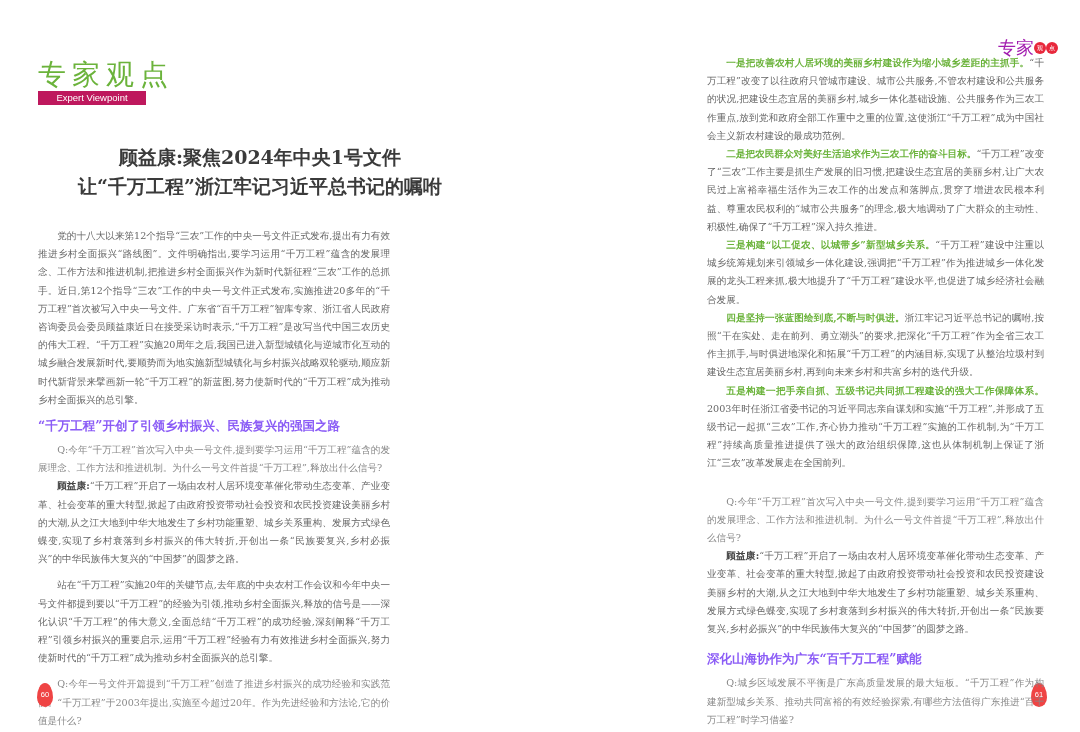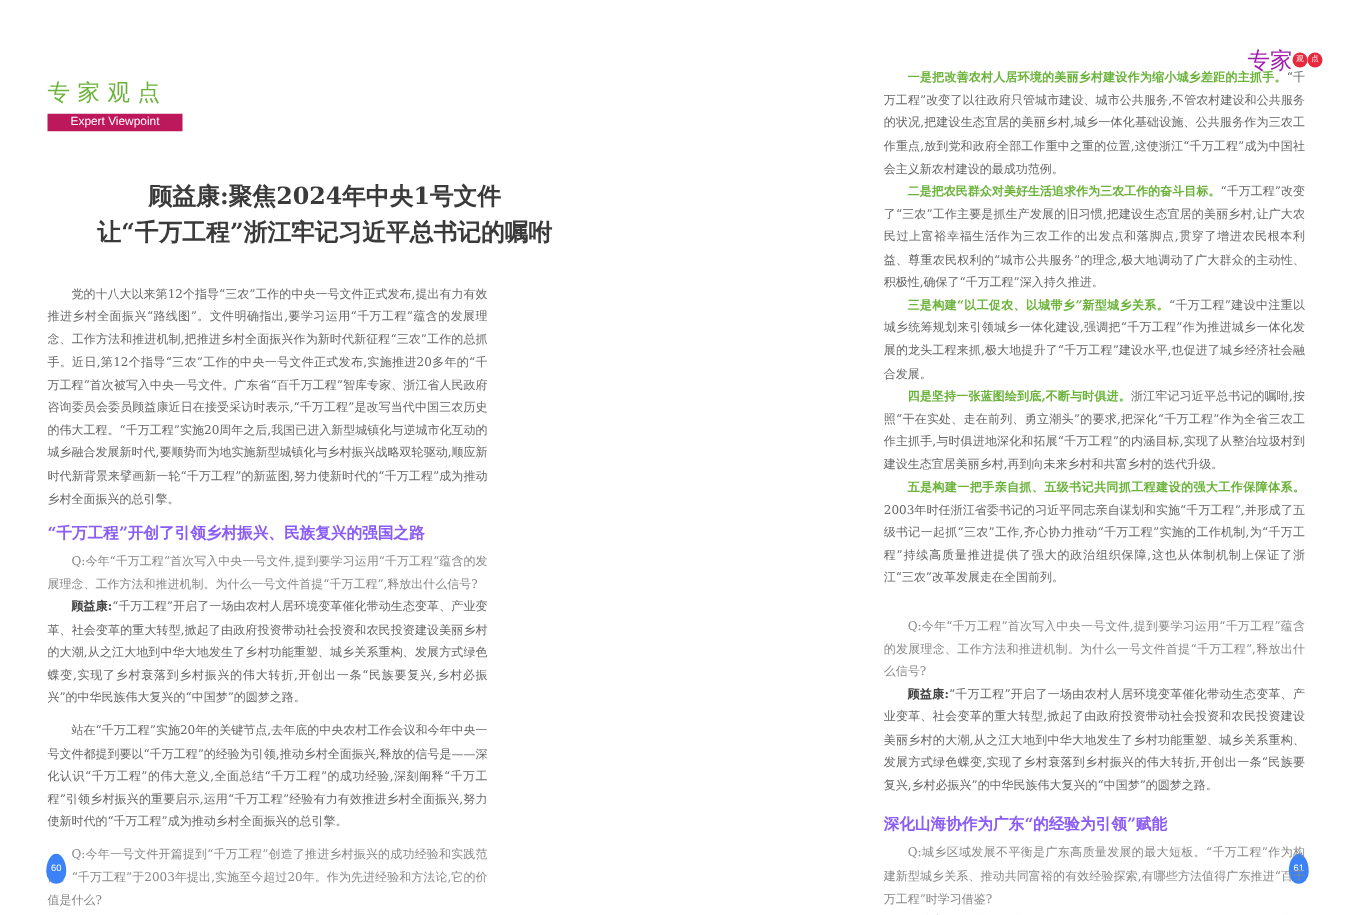--- a/index.html
+++ b/index.html
@@ -7,21 +7,21 @@
   body { font-family: "DejaVu Serif", "Liberation Serif", serif; color: #555; position: relative; }
 
   .page { position: absolute; top: 0; height: 732px; background: #fff; }
   .page-left { left: 0; width: 540px; }
   .page-right { left: 540px; width: 540px; }
 
   
   .section-logo { position: absolute; left: 38px; top: 62px; }
   .section-logo .cn {
     font-family: "DejaVu Sans", sans-serif;
-    font-size: 18px; color: #6bb33b; letter-spacing: 6px; font-weight: normal; line-height: 26px;
+    font-size: 28px; color: #6bb33b; letter-spacing: 6px; font-weight: normal; line-height: 26px;
   }
   .section-logo .en {
     margin-top: 3px; width: 108px; height: 14px; background: #be185d;
     color: #fff; font-family: "Liberation Sans", sans-serif; font-size: 9.5px;
     line-height: 14px; text-align: center;
   }
 
   .article-title {
     position: absolute; left: 60px; top: 143px; width: 400px; text-align: center;
     font-family: "DejaVu Serif", serif; font-weight: bold; color: #3a3a3a;
@@ -44,21 +44,21 @@
 
   
   .right-mark { position: absolute; right: 22px; top: 36px; display: flex; align-items: center; }
   .right-mark .cn { font-family: "DejaVu Sans", sans-serif; font-size: 18px; color: #a21caf; }
   .right-mark .dot {
     width: 12px; height: 12px; border-radius: 50%; background: #e8283c; color: #fff;
     font-size: 6px; line-height: 12px; text-align: center; font-family: "DejaVu Sans", sans-serif;
   }
 
   .page-num {
-    position: absolute; top: 683px; width: 16px; height: 24px; background: #3b82f6;
+    position: absolute; top: 683px; width: 16px; height: 24px; background: #ef4444;
     border-radius: 50% 50% 50% 50% / 60% 60% 40% 40%;
     color: #fff; font-family: "Liberation Sans", sans-serif; font-size: 7.5px;
     line-height: 24px; text-align: center;
   }
   .page-num-left { left: 37px; }
   .page-num-right { left: 1031px; }
 </style>
 </head>
 <body>
 
@@ -98,17 +98,17 @@
 <div class="col col-right">
   <p><span class="hl">一是把改善农村人居环境的美丽乡村建设作为缩小城乡差距的主抓手。</span><span>“千万工程”改变了以往政府只管城市建设、城市公共服务,不管农村建设和公共服务的状况,把建设生态宜居的美丽乡村,城乡一体化基础设施、公共服务作为三农工作重点,放到党和政府全部工作重中之重的位置,这使浙江“千万工程”成为中国社会主义新农村建设的最成功范例。</span></p>
   <p><span class="hl">二是把农民群众对美好生活追求作为三农工作的奋斗目标。</span><span>“千万工程”改变了“三农”工作主要是抓生产发展的旧习惯,把建设生态宜居的美丽乡村,让广大农民过上富裕幸福生活作为三农工作的出发点和落脚点,贯穿了增进农民根本利益、尊重农民权利的“城市公共服务”的理念,极大地调动了广大群众的主动性、积极性,确保了“千万工程”深入持久推进。</span></p>
   <p><span class="hl">三是构建“以工促农、以城带乡”新型城乡关系。</span><span>“千万工程”建设中注重以城乡统筹规划来引领城乡一体化建设,强调把“千万工程”作为推进城乡一体化发展的龙头工程来抓,极大地提升了“千万工程”建设水平,也促进了城乡经济社会融合发展。</span></p>
   <p><span class="hl">四是坚持一张蓝图绘到底,不断与时俱进。</span><span>浙江牢记习近平总书记的嘱咐,按照“干在实处、走在前列、勇立潮头”的要求,把深化“千万工程”作为全省三农工作主抓手,与时俱进地深化和拓展“千万工程”的内涵目标,实现了从整治垃圾村到建设生态宜居美丽乡村,再到向未来乡村和共富乡村的迭代升级。</span></p>
   <p><span class="hl">五是构建一把手亲自抓、五级书记共同抓工程建设的强大工作保障体系。</span><span>2003年时任浙江省委书记的习近平同志亲自谋划和实施“千万工程”,并形成了五级书记一起抓“三农”工作,齐心协力推动“千万工程”实施的工作机制,为“千万工程”持续高质量推进提供了强大的政治组织保障,这也从体制机制上保证了浙江“三农”改革发展走在全国前列。</span></p>
 
   <p class="q" style="margin-top:20px;">Q:今年“千万工程”首次写入中央一号文件,提到要学习运用“千万工程”蕴含的发展理念、工作方法和推进机制。为什么一号文件首提“千万工程”,释放出什么信号?</p>
   <p><span class="speaker">顾益康:</span><span>“千万工程”开启了一场由农村人居环境变革催化带动生态变革、产业变革、社会变革的重大转型,掀起了由政府投资带动社会投资和农民投资建设美丽乡村的大潮,从之江大地到中华大地发生了乡村功能重塑、城乡关系重构、发展方式绿色蝶变,实现了乡村衰落到乡村振兴的伟大转折,开创出一条“民族要复兴,乡村必振兴”的中华民族伟大复兴的“中国梦”的圆梦之路。</span></p>
 
-  <h3 style="margin-top:12px;">深化山海协作为广东“的经验为引领”赋能</h3>
+  <h3 style="margin-top:12px;">深化山海协作为广东“百千万工程”赋能</h3>
   <p class="q">Q:城乡区域发展不平衡是广东高质量发展的最大短板。“千万工程”作为构建新型城乡关系、推动共同富裕的有效经验探索,有哪些方法值得广东推进“百千万工程”时学习借鉴?</p>
   <p><span class="speaker">顾益康:</span><span>顾益康:广东实施“百千万工程”、推进乡村全面振兴,可以把全面实施乡村振兴战略与新型城镇化双轮驱动作为“百千万工程”的总战略,把“百县富强、千镇振兴、万村共富、全域和美”作为“百千万工程”的奋斗目标,以城乡融合高质量发展解决广东城乡区域发展不平衡不协调问题。</span></p>
 
 </div>
 
 </body></html>

